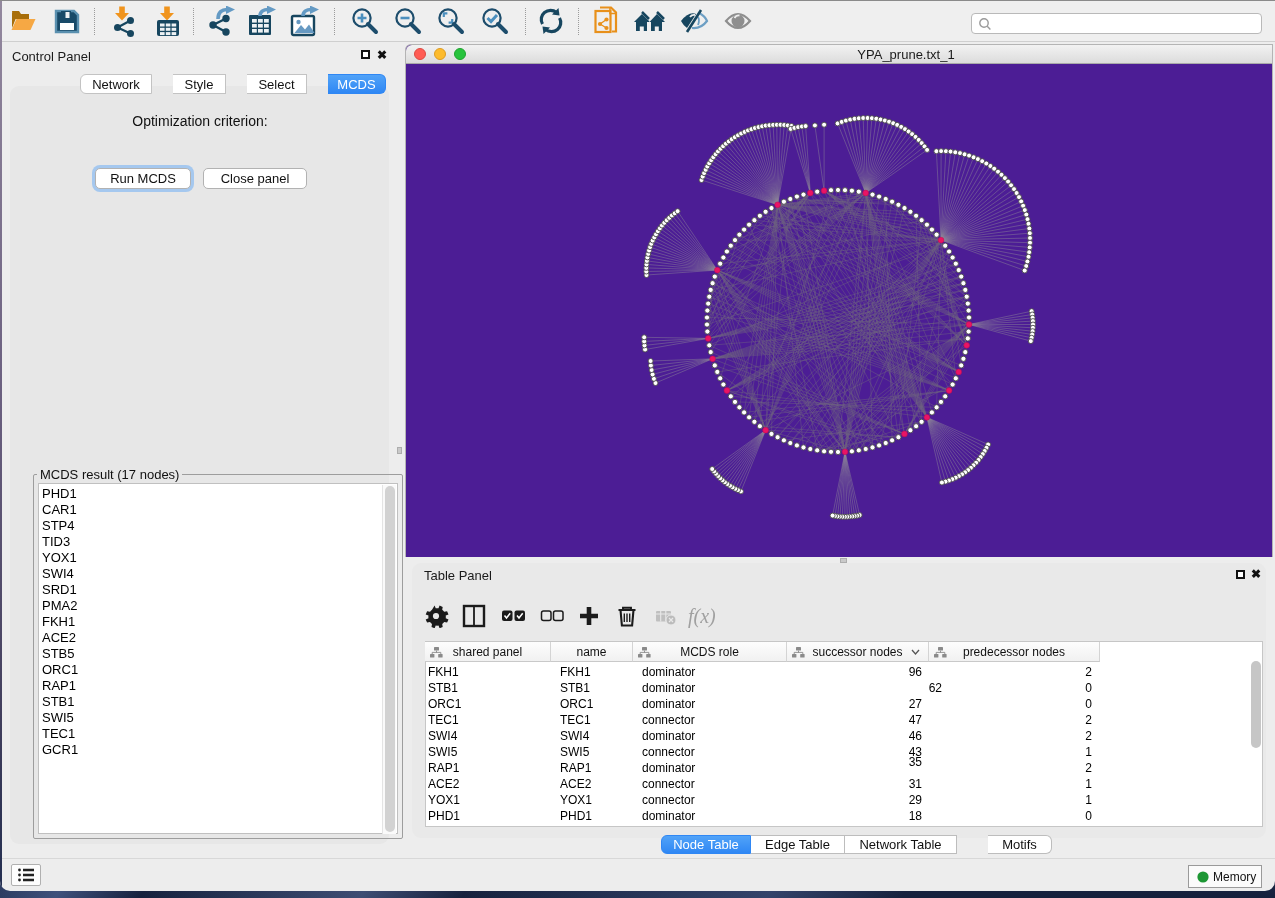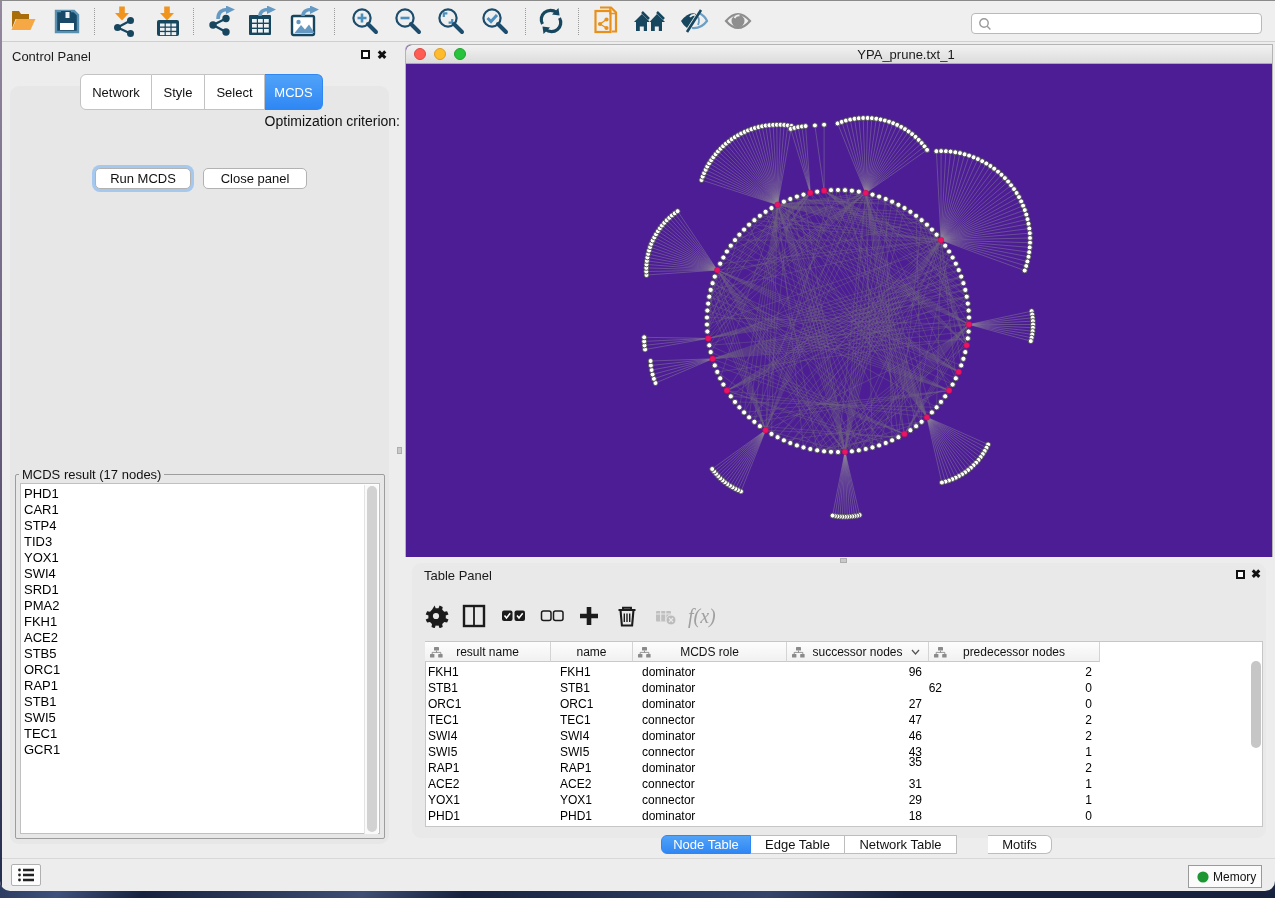--- a/index.html
+++ b/index.html
@@ -14,29 +14,29 @@
 .abs { position:absolute; }
 
 #toolbar { position:absolute; left:0; top:1px; width:100%; height:41px; background:#efefef; border-bottom:1px solid #cfcfcf; }
 .tsep { position:absolute; top:7px; height:27px; width:0; border-left:1px dotted #9b9b9b; }
 
 #search { position:absolute; left:971px; top:12px; width:291px; height:21px; background:#fff; border:1px solid #b9b9b9; border-radius:4px; }
 
 .ptitle { font-size:13px; color:#1a1a1a; }
 .winbtn { position:absolute; width:9px; height:9px; border:2px solid #111; background:#fff; z-index:5; }
 .xbtn { position:absolute; font-size:12px; font-weight:bold; color:#111; line-height:11px; z-index:5; }
-#tabs { position:absolute; left:80px; top:74px; height:36px; display:flex; font-size:13px; color:#111; }
+#tabs { position:absolute; left:80px; top:74px; height:20px; display:flex; font-size:13px; color:#111;gap:21px; }
 .tab { background:#fff; border:1px solid #c3c3c3; border-left:none; display:flex; align-items:center; justify-content:center; }
 .tab.first { border-left:1px solid #c3c3c3; border-radius:6px 0 0 6px; }
 .tab.sel { background:linear-gradient(180deg,#51a3f8,#2f87f4); color:#fff; border-color:#2f87f4; border-radius:0 6px 6px 0; }
 #cpanel { position:absolute; left:10px; top:86px; width:379px; height:758px; background:#e7e7e7; border-radius:9px; }
 #dropdown { position:absolute; left:45px; top:136px; width:311px; height:21px; background:#fff; border:1px solid #ababab; border-radius:5px; font-size:13px; color:#111; line-height:19px; padding-left:13px; }
 #ddbtn { position:absolute; right:-1px; top:-1px; width:21px; height:21px; border-radius:5px; background:linear-gradient(180deg,#66aef9,#1d7ff2); }
 .btn { position:absolute; height:21px; background:#fff; border:1px solid #b2b2b2; border-radius:5px; font-size:13px; color:#111; text-align:center; line-height:19px; }
-#fieldset { position:absolute; left:15px; top:474px; width:370px; height:365px; border:1px solid #9d9d9d; border-radius:2px; }
+#fieldset { position:absolute; left:33px; top:474px; width:370px; height:365px; border:1px solid #9d9d9d; border-radius:2px; }
 #legend { position:absolute; left:3px; top:-8px; background:#e7e7e7; padding:0 3px; font-size:13px; color:#111; }
 #mlist { position:absolute; left:4px; top:8px; width:360px; height:351px; background:#fff; border:1px solid #c0c0c0; font-size:13px; color:#000; }
 .mitem { position:absolute; left:3px; height:16px; line-height:16px; }
 
 #netdock { position:absolute; left:405px; top:44px; width:868px; height:513px; background:#4c1d95; border:1px solid #b4b4b4; border-bottom:none; border-radius:6px 0 0 0; }
 #nettitle { position:absolute; left:0; top:0; width:100%; height:19px; background:linear-gradient(180deg,#f2f2f2,#dcdcdc); border-bottom:1px solid #a9a9a9; border-radius:6px 0 0 0; }
 .light { position:absolute; top:3px; width:12px; height:12px; border-radius:50%; }
 
 #tabledock { position:absolute; left:412px; top:563px; width:854px; height:275px; background:#e9e9e9; border-radius:9px; }
 #ttable { position:absolute; left:13px; top:78px; width:838px; height:186px; background:#fff; border:1px solid #c6c6c6; font-size:12px; color:#000; }
@@ -195,21 +195,21 @@
 <div class="ptitle abs" style="left:12px;top:49px">Control Panel</div>
 <div class="winbtn" style="left:361px;top:50px"></div>
 <div class="xbtn" style="left:377px;top:50px">✖</div>
 <div id="cpanel"></div>
 <div id="tabs">
   <div class="tab first" style="width:72px">Network</div>
   <div class="tab" style="width:53px">Style</div>
   <div class="tab" style="width:60px">Select</div>
   <div class="tab sel" style="width:58px">MCDS</div>
 </div>
-<div class="abs" style="left:0;top:113px;width:400px;text-align:right;font-size:14px;color:#111">Optimization criterion:</div>
+<div class="abs" style="left:0;top:113px;width:400px;text-align:center;font-size:14px;color:#111">Optimization criterion:</div>
 <div class="btn" style="left:95px;top:168px;width:96px;box-shadow:0 0 0 3px #a5c8ef">Run MCDS</div>
 <div class="btn" style="left:203px;top:168px;width:104px">Close panel</div>
 <div id="fieldset">
   <div id="legend">MCDS result (17 nodes)</div>
   <div id="mlist">
 <div class="mitem" style="top:2px">PHD1</div>
 <div class="mitem" style="top:18px">CAR1</div>
 <div class="mitem" style="top:34px">STP4</div>
 <div class="mitem" style="top:50px">TID3</div>
 <div class="mitem" style="top:66px">YOX1</div>
@@ -1050,21 +1050,21 @@
   <div id="ttable">
 <div class="th" style="left:-1px;width:126px">
           <svg width="13" height="11" viewBox="0 0 13 11" style="position:absolute;left:5px;top:5px">
             <g fill="#8a8a8a">
               <rect x="4" y="0" width="5" height="3.6" rx="0.6"></rect>
               <rect x="0" y="7" width="4.4" height="3.6" rx="0.6"></rect>
               <rect x="8.2" y="7" width="4.4" height="3.6" rx="0.6"></rect>
             </g>
             <path d="M6.5 3.6 v2 M2.2 7 v-1.6 h8.6 V7" stroke="#8a8a8a" stroke-width="0.9" fill="none"></path>
           </svg>
-          <span>result name</span>
+          <span>shared panel</span>
         </div>
 <div class="th" style="left:125px;width:82px">
           <span>name</span>
         </div>
 <div class="th" style="left:207px;width:154px">
           <svg width="13" height="11" viewBox="0 0 13 11" style="position:absolute;left:5px;top:5px">
             <g fill="#8a8a8a">
               <rect x="4" y="0" width="5" height="3.6" rx="0.6"></rect>
               <rect x="0" y="7" width="4.4" height="3.6" rx="0.6"></rect>
               <rect x="8.2" y="7" width="4.4" height="3.6" rx="0.6"></rect>

